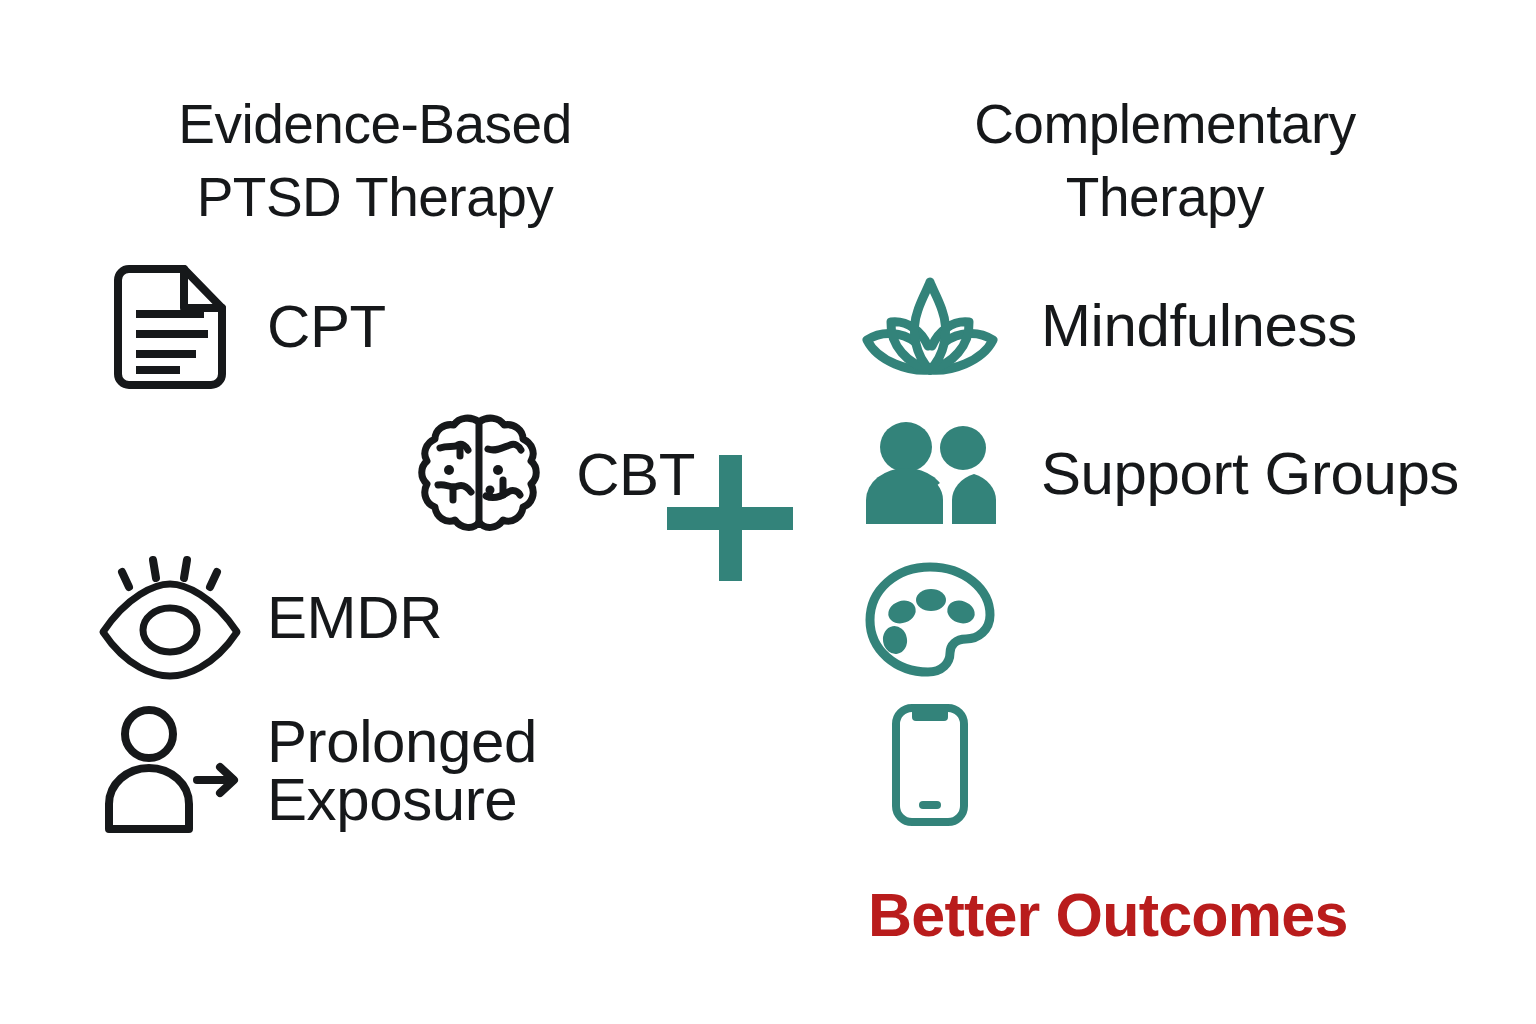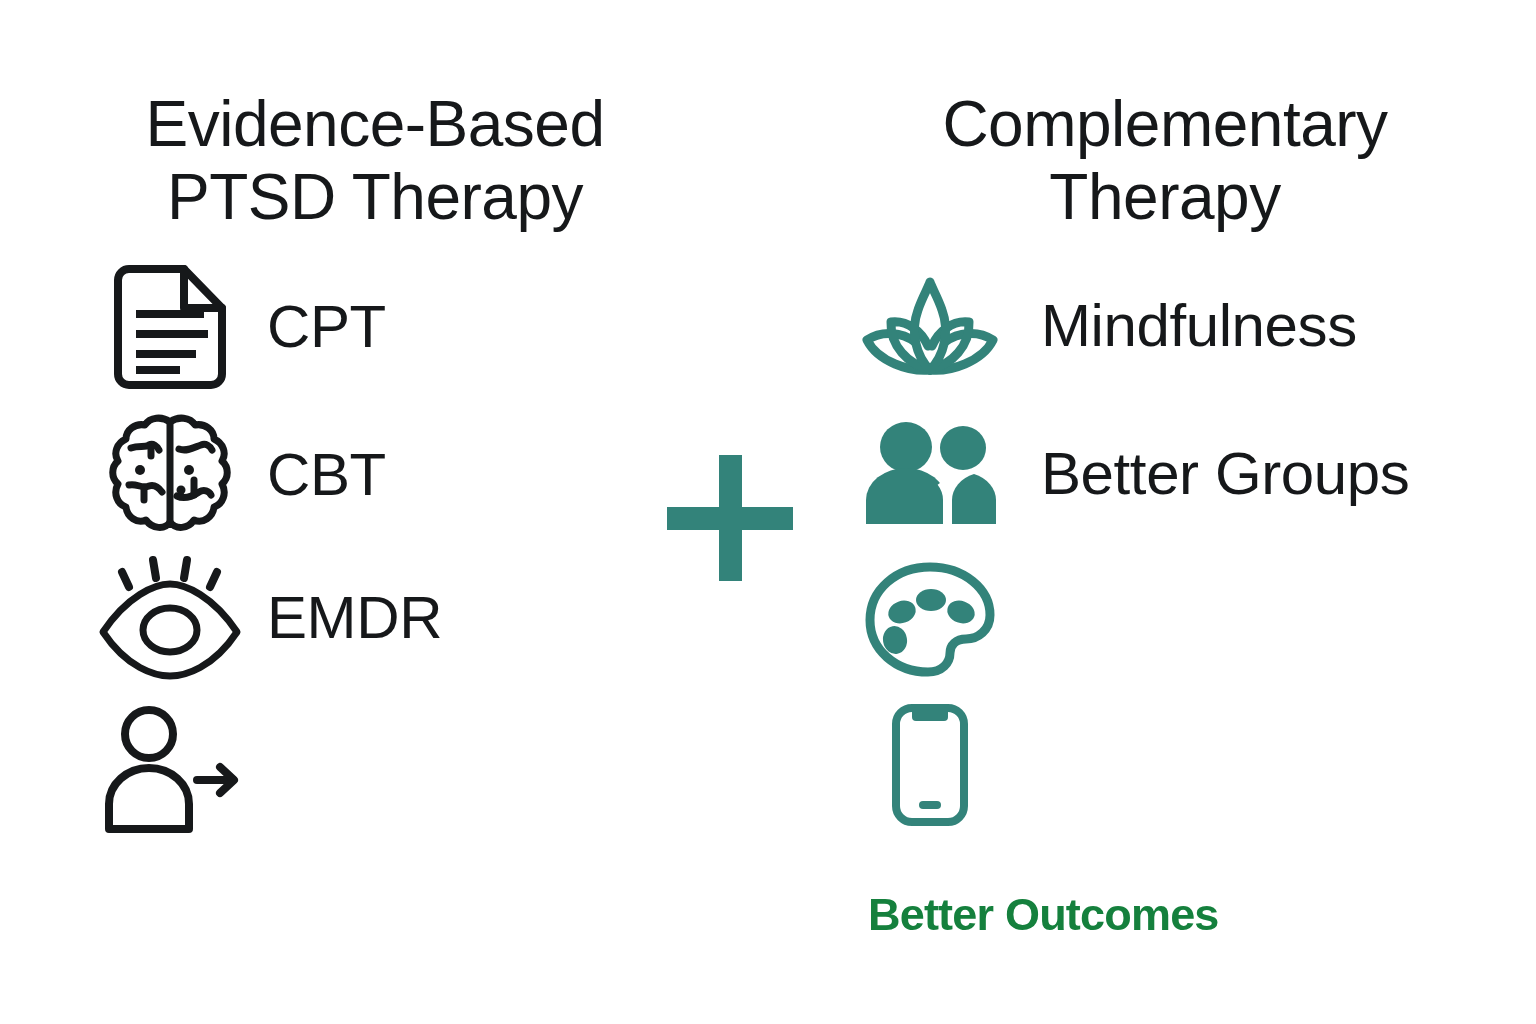--- a/index.html
+++ b/index.html
@@ -22,21 +22,21 @@
 
   
   .column {
     position: absolute;
     top: 0;
   }
   .col-left  { left: 95px;  width: 600px; }
   .col-right { left: 855px; width: 660px; }
 
   .col-title {
-    font-size: 64px;
+    font-size: 55px;
     line-height: 73px;
     font-weight: 400;
     letter-spacing: -0.5px;
     text-align: center;
     color: #16181a;
     white-space: pre-line;
   }
   .col-left .col-title  { margin-top: 88px; width: 560px; }
   .col-right .col-title { margin-top: 88px; width: 620px; }
 
@@ -58,21 +58,21 @@
     font-weight: 400;
     letter-spacing: -0.4px;
     color: #16181a;
     white-space: pre-line;
   }
 
   
   .col-left .row-icon  { width: 150px; height: 126px; }
   .col-left .row-label { margin-left: 22px; }
   .col-left .row-cpt    { height: 150px; }
-  .col-left .row-cbt    { height: 146px; }
+  .col-left .row-cbt    { height: 146px; justify-content: flex-end; }
   .col-left .row-emdr   { height: 140px; text-align: center; }
   .col-left .row-pe     { height: 165px; }
   .col-left .row-group  { height: 140px; }
 
   
   .col-right .row-icon  { width: 150px; height: 118px; }
   .col-right .row-label { margin-left: 36px; }
   .col-right .row-mind    { height: 148px; }
   .col-right .row-support { height: 148px; }
   .col-right .row-creative{ height: 142px; }
@@ -97,25 +97,25 @@
   .plus-sign .bar-v {
     left: 52px; top: 0;
     width: 23px; height: 126px;
   }
 
   
   .better-outcomes {
     position: absolute;
     left: 868px;
     top: 878px;
-    font-size: 45px;
+    font-size: 61px;
     line-height: 74px;
     font-weight: 700;
     letter-spacing: -0.8px;
-    color: #15803d;
+    color: #b91c1c;
   }
 
   svg { display: block; overflow: visible; }
 </style>
 </head>
 <body>
 
 <div class="canvas">
 
   <div class="column col-left">
@@ -205,20 +205,22 @@
         <div class="row-icon">
           <svg width="146" height="128" viewBox="0 0 146 128">
             <g fill="none" stroke="#16181a" stroke-width="8" stroke-linecap="round" stroke-linejoin="round">
               <ellipse cx="52" cy="27" rx="24" ry="24"></ellipse>
               <path d="M12 122 V97 a40 36 0 0 1 80 0 V122 Z"></path>
               <path d="M100 73 H136"></path>
               <path d="M123 60 L137 73 L123 86"></path>
             </g>
           </svg>
         </div>
+        <div class="row-label">Prolonged
+Exposure</div>
       </div>
 
 
     </div>
   </div>
 
   <div class="plus-sign">
     <div class="bar bar-h"></div>
     <div class="bar bar-v"></div>
   </div>
@@ -255,21 +257,21 @@
           <svg width="132" height="106" viewBox="0 0 132 106">
             <g fill="#33837a" stroke="none">
               <ellipse cx="42" cy="26" rx="26" ry="25"></ellipse>
               <ellipse cx="99" cy="27" rx="23" ry="22"></ellipse>
               <path d="M2 103 V79 a40 32 0 0 1 80 0 V103 Z"></path>
               <path d="M88 103 V79 a34 28 0 0 1 22 -26 a34 28 0 0 1 22 26 V103 Z"></path>
             </g>
             <path d="M82 103 V79 a40 32 0 0 0 -6 -17" fill="none" stroke="#ffffff" stroke-width="6"></path>
           </svg>
         </div>
-        <div class="row-label">Better Groups</div>
+        <div class="row-label">Support Groups</div>
       </div>
 
       <div class="row row-creative">
         <div class="row-icon">
           <svg width="132" height="118" viewBox="0 0 132 118">
             <g fill="none" stroke="#33837a" stroke-width="9" stroke-linejoin="round" stroke-linecap="round">
               <path d="M66 7
                        C100 7 126 29 126 55
                        C126 70 114 79 102 79
                        C92 79 86 85 86 93

